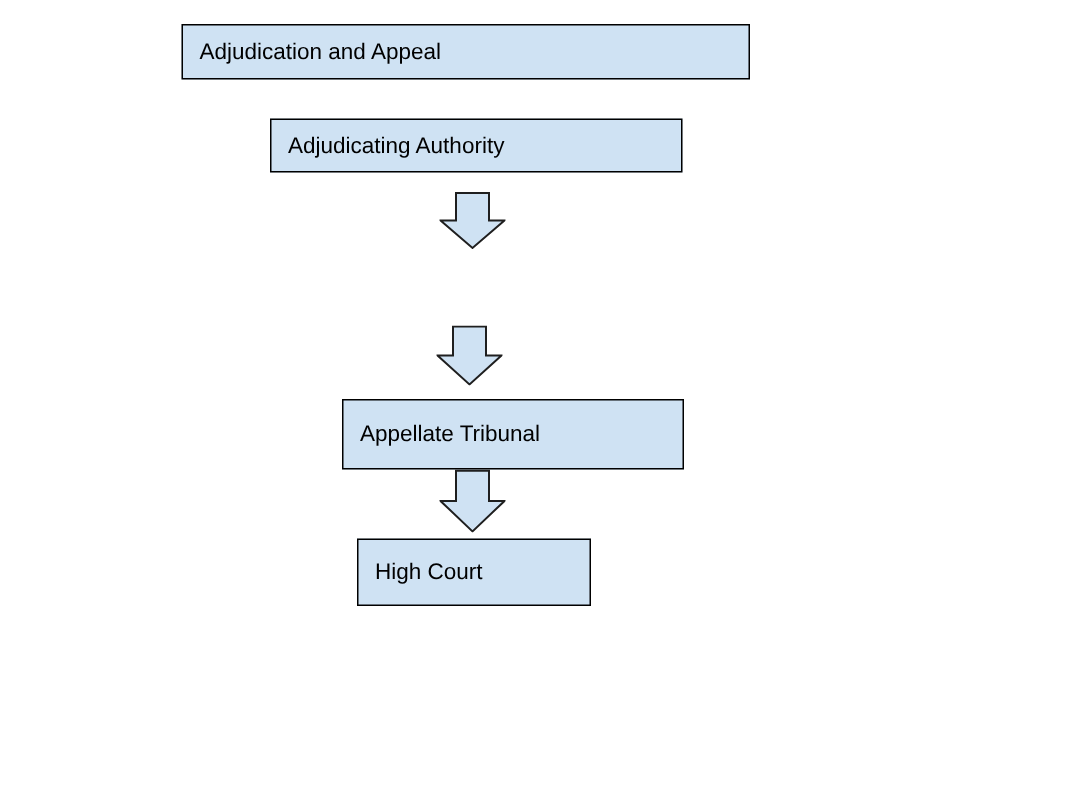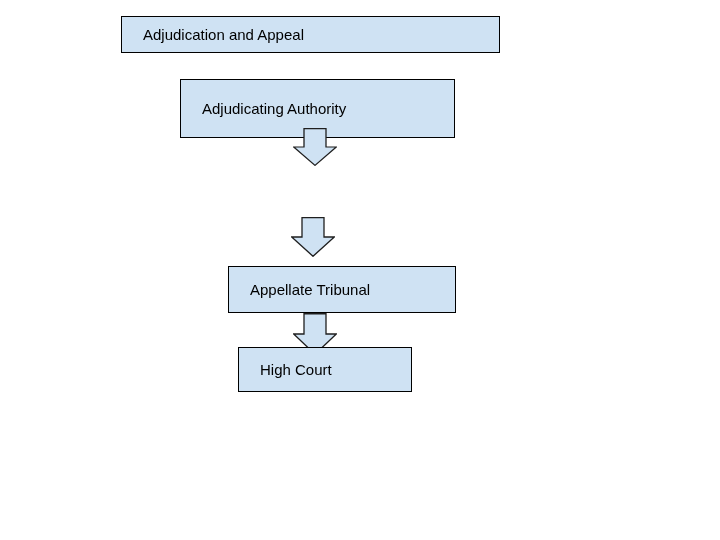--- a/index.html
+++ b/index.html
@@ -21,33 +21,33 @@
     height: 540px;
     background: var(--canvas-bg);
     overflow: hidden;
   }
   .node {
     position: absolute;
     background: var(--box-fill);
     border: 1px solid var(--box-border);
     display: flex;
     align-items: center;
-    padding-left: 21px;
+    padding-left: 11px;
   }
   .node span {
     font-size: 15px;
     color: var(--text-color);
     white-space: nowrap;
     line-height: 1;
   }
   .node-1 { left: 121px; top: 16px;  width: 379px; height: 37px; }
-  .node-2 { left: 180px; top: 79px;  width: 275px; height: 59px; }
+  .node-2 { left: 180px; top: 79px;  width: 275px; height: 36px; }
   .node-3 { left: 187px; top: 175px; width: 261px; height: 41px; }
   .node-4 { left: 204px; top: 266px; width: 228px; height: 47px; margin-left: 24px; }
-  .node-5 { left: 238px; top: 347px; width: 174px; height: 45px; }
+  .node-5 { left: 238px; top: 359px; width: 156px; height: 45px; }
   .arrow {
     position: absolute;
     width: 44px;
   }
   .arrow polygon {
     fill: var(--arrow-fill);
     stroke: var(--arrow-border);
     stroke-width: 1.3;
     stroke-linejoin: miter;
   }

